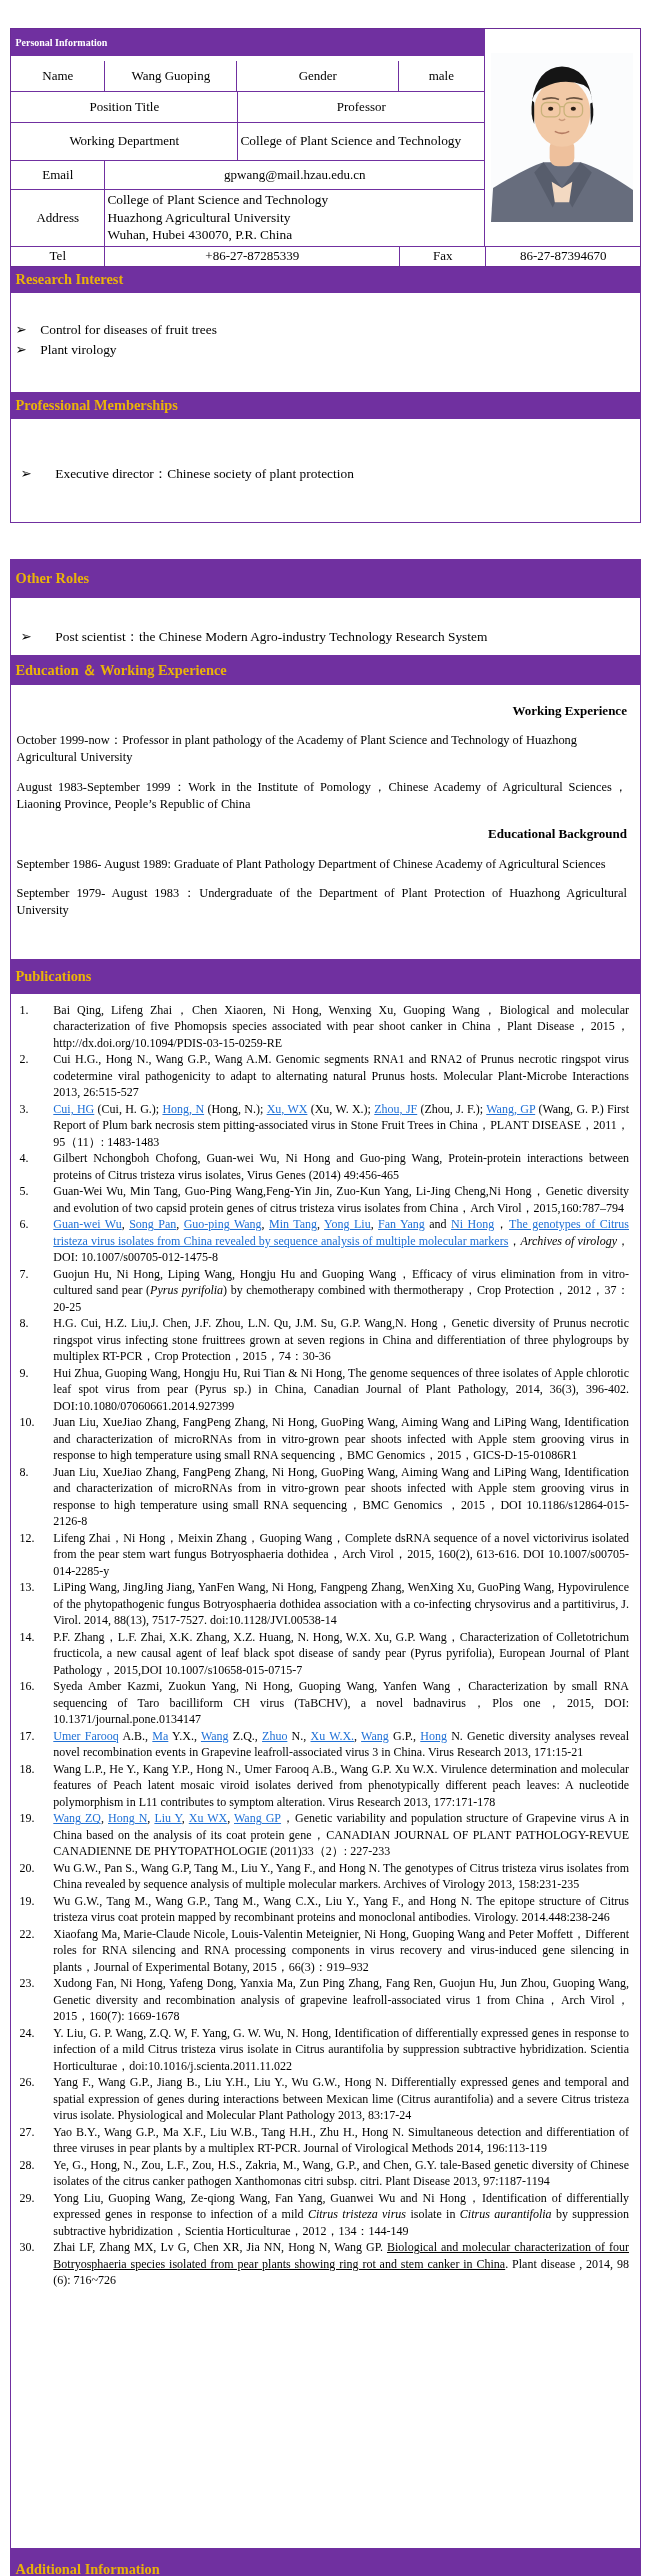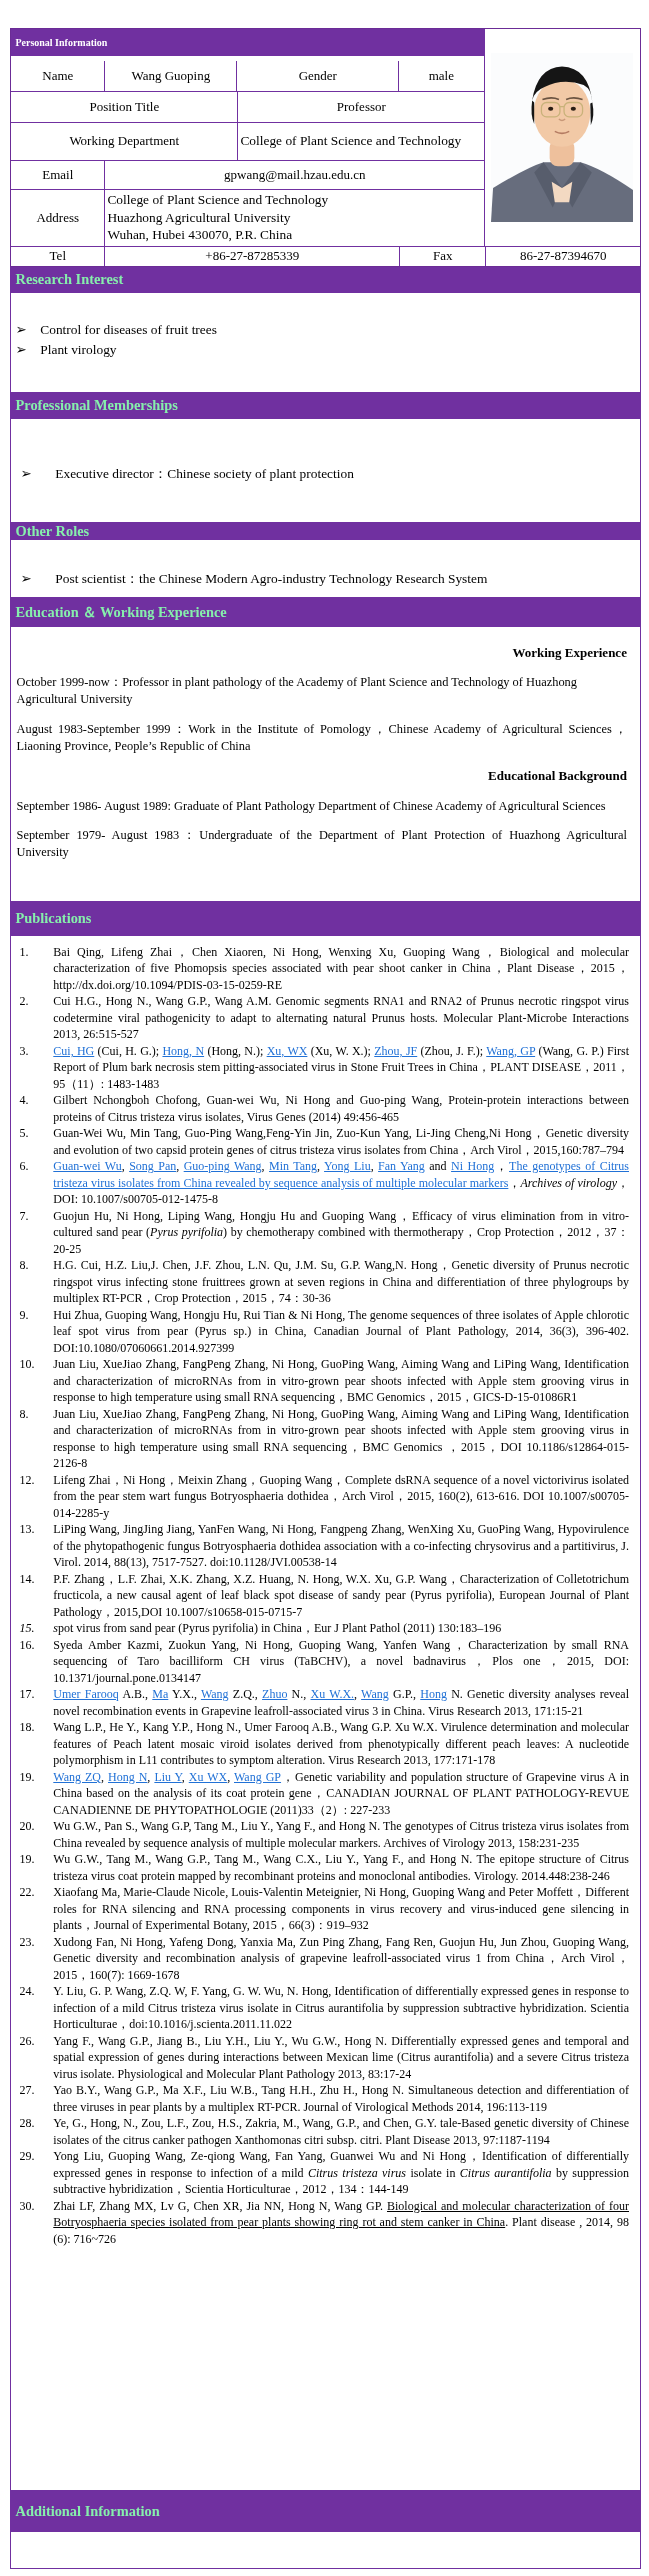--- a/index.html
+++ b/index.html
@@ -20,21 +20,21 @@
   .row{display:flex;border-top:1.5px solid #7030A0;}
   .row:first-child{border-top:none;}
   .cell{border-right:1.5px solid #7030A0;display:flex;align-items:center;justify-content:center;
         font-size:13px;text-align:center;padding:1px 2.1px;}
   .cell:last-child{border-right:none;}
   .cell.left{justify-content:flex-start;text-align:left;}
   .pre{white-space:pre-line;line-height:17.5px;}
   .pi-photo{width:155px;border-left:1.5px solid #7030A0;display:flex;align-items:center;justify-content:center;background:#fff;}
   .pi-tel{display:flex;border-top:1.5px solid #7030A0;height:20px;}
   
-  .bar{background:#7030A0;color:#86efac;font-weight:bold;font-size:14.4px;display:flex;align-items:center;padding-left:5.2px;}
+  .bar{background:#7030A0;color:#eab308;font-weight:bold;font-size:14.4px;display:flex;align-items:center;padding-left:5.2px;}
   .box{border-left:1.5px solid #7030A0;border-right:1.5px solid #7030A0;border-bottom:1.5px solid #7030A0;
        background:#fff;overflow:hidden;}
   .bullet{display:flex;font-size:13.4px;line-height:20.6px;}
   .arrow{flex:0 0 29px;padding-left:4.1px;}
   .bullet.wide .arrow{flex:0 0 44px;padding-left:9.3px;}
   
   .edu{padding:17.5px 13.4px 0 5.2px;}
   .edu p{margin:0 0 12.4px 0;font-size:12.4px;line-height:17px;}
   .edu p.b{font-weight:bold;font-size:13px;margin-bottom:13.4px;text-align:right;}
   .edu p.j{text-align:justify;}
@@ -136,21 +136,21 @@
   <div class="bar" style="height:26px;">
     <span>Professional Memberships</span>
   </div>
   <div class="box" style="height:104px;padding-top:45px;" id="memberships-list">
       <div class="bullet wide">
         <span class="arrow">➢</span>
         <span>Executive director：Chinese society of plant protection</span>
       </div>
     </div>
 
-  <div class="bar" style="height:17px;">
+  <div class="bar" style="height:39px;margin-top:36px;">
     <span>Other Roles</span>
   </div>
   <div class="box" style="height:58px;padding-top:29px;" id="other-roles-list">
       <div class="bullet wide">
         <span class="arrow">➢</span>
         <span>Post scientist：the  Chinese Modern Agro-industry  Technology  Research  System</span>
       </div>
     </div>
 
   <div class="bar" style="height:29px;">
@@ -177,21 +177,20 @@
         <li><span class="num">5.</span>Guan-Wei Wu, Min Tang, Guo-Ping Wang,Feng-Yin Jin, Zuo-Kun Yang, Li-Jing Cheng,Ni Hong，Genetic diversity and evolution of two capsid protein genes of citrus tristeza virus isolates from China，Arch Virol，2015,160:787–794</li>
         <li><span class="num">6.</span><span class="lnk">Guan-wei Wu</span>, <span class="lnk">Song Pan</span>, <span class="lnk">Guo-ping Wang</span>, <span class="lnk">Min Tang</span>, <span class="lnk">Yong Liu</span>, <span class="lnk">Fan Yang</span> and <span class="lnk">Ni Hong</span>，<span class="lnk">The genotypes of Citrus tristeza virus isolates from China revealed by sequence analysis of multiple molecular markers</span>，<span class="it">Archives of virology</span>，DOI: 10.1007/s00705-012-1475-8</li>
         <li><span class="num">7.</span>Guojun Hu, Ni Hong, Liping Wang, Hongju Hu and Guoping Wang，Efficacy  of virus elimination from in vitro-cultured sand pear (<span class="it">Pyrus pyrifolia</span>) by chemotherapy combined with thermotherapy，Crop Protection，2012，37：20-25</li>
         <li><span class="num">8.</span>H.G. Cui, H.Z. Liu,J. Chen, J.F. Zhou, L.N. Qu, J.M. Su, G.P. Wang,N. Hong，Genetic diversity of Prunus necrotic ringspot virus infecting stone fruittrees grown at seven regions in China and differentiation of three phylogroups by multiplex RT-PCR，Crop Protection，2015，74：30-36</li>
         <li><span class="num">9.</span>Hui Zhua, Guoping Wang, Hongju Hu, Rui Tian &amp; Ni Hong, The genome sequences of three isolates of Apple chlorotic leaf spot virus from pear (Pyrus sp.) in China, Canadian Journal of Plant Pathology, 2014, 36(3), 396-402. DOI:10.1080/07060661.2014.927399</li>
         <li><span class="num">10.</span>Juan Liu, XueJiao Zhang, FangPeng Zhang, Ni Hong, GuoPing Wang, Aiming Wang and LiPing Wang, Identification and characterization of microRNAs from in vitro-grown pear shoots infected with Apple stem grooving virus in response to high temperature using small RNA sequencing，BMC Genomics，2015，GICS-D-15-01086R1</li>
         <li><span class="num">8.</span>Juan Liu, XueJiao Zhang, FangPeng Zhang, Ni Hong, GuoPing Wang, Aiming Wang and LiPing Wang, Identification and characterization of microRNAs from in vitro-grown pear shoots infected with Apple stem grooving virus in response to high temperature using small RNA sequencing，BMC Genomics ，2015，DOI 10.1186/s12864-015-2126-8</li>
         <li><span class="num">12.</span>Lifeng Zhai，Ni Hong，Meixin Zhang，Guoping Wang，Complete dsRNA sequence of a novel victorivirus isolated from the pear stem wart fungus Botryosphaeria dothidea，Arch Virol，2015, 160(2), 613-616. DOI 10.1007/s00705-014-2285-y</li>
         <li><span class="num">13.</span>LiPing Wang, JingJing Jiang, YanFen Wang, Ni Hong, Fangpeng Zhang, WenXing Xu, GuoPing Wang, Hypovirulence of the phytopathogenic fungus Botryosphaeria dothidea association with a co-infecting chrysovirus and a partitivirus, J. Virol. 2014, 88(13), 7517-7527. doi:10.1128/JVI.00538-14</li>
         <li><span class="num">14.</span>P.F. Zhang，L.F. Zhai, X.K. Zhang, X.Z. Huang, N. Hong, W.X. Xu, G.P. Wang，Characterization of Colletotrichum fructicola, a new causal agent of leaf black spot disease of sandy pear (Pyrus pyrifolia), European Journal of Plant Pathology，2015,DOI 10.1007/s10658-015-0715-7</li>
-        <li><span class="num it">15.</span><span class="it">s</span>pot virus from sand pear (Pyrus pyrifolia) in China，Eur J Plant Pathol (2011) 130:183–196</li>
         <li><span class="num">16.</span>Syeda Amber Kazmi, Zuokun Yang, Ni Hong, Guoping Wang, Yanfen Wang，Characterization by small RNA sequencing of Taro bacilliform CH virus (TaBCHV), a novel badnavirus，Plos one，2015, DOI: 10.1371/journal.pone.0134147</li>
         <li><span class="num">17.</span><span class="lnk">Umer Farooq</span> A.B., <span class="lnk">Ma</span> Y.X., <span class="lnk">Wang</span> Z.Q., <span class="lnk">Zhuo</span> N., <span class="lnk">Xu W.X.</span>, <span class="lnk">Wang</span> G.P., <span class="lnk">Hong</span> N. Genetic diversity analyses reveal novel recombination events in Grapevine leafroll-associated virus 3 in China. Virus Research 2013, 171:15-21</li>
         <li><span class="num">18.</span>Wang L.P., He Y., Kang Y.P., Hong N., Umer Farooq A.B., Wang G.P. Xu W.X. Virulence determination and molecular features of Peach latent mosaic viroid isolates derived from phenotypically different peach leaves: A nucleotide polymorphism in L11 contributes to symptom alteration. Virus Research 2013, 177:171-178</li>
         <li><span class="num">19.</span><span class="lnk">Wang ZQ</span>, <span class="lnk">Hong N</span>, <span class="lnk">Liu Y</span>, <span class="lnk">Xu WX</span>, <span class="lnk">Wang GP</span>，Genetic  variability and population structure of Grapevine virus  A in China based on the analysis of its coat protein gene，CANADIAN  JOURNAL OF PLANT PATHOLOGY-REVUE  CANADIENNE  DE PHYTOPATHOLOGIE (2011)33（2）: 227-233</li>
         <li><span class="num">20.</span>Wu G.W., Pan S., Wang G.P, Tang M., Liu Y., Yang F., and Hong N. The genotypes of Citrus tristeza virus isolates from China revealed by sequence analysis of multiple molecular markers. Archives of Virology 2013, 158:231-235</li>
         <li><span class="num">19.</span>Wu G.W., Tang M., Wang G.P., Tang M., Wang C.X., Liu Y., Yang F., and Hong N. The epitope structure of Citrus tristeza virus coat protein mapped by recombinant proteins and monoclonal antibodies. Virology. 2014.448:238-246</li>
         <li><span class="num">22.</span>Xiaofang Ma, Marie-Claude Nicole, Louis-Valentin Meteignier, Ni Hong, Guoping Wang and Peter Moffett，Different roles for RNA silencing and RNA processing components in virus recovery and virus-induced gene silencing in plants，Journal of Experimental Botany, 2015，66(3)：919–932</li>
         <li><span class="num">23.</span>Xudong Fan, Ni Hong,  Yafeng Dong,  Yanxia Ma,  Zun Ping Zhang,  Fang Ren,  Guojun Hu,  Jun Zhou,  Guoping Wang,  Genetic diversity and recombination analysis of grapevine leafroll-associated virus 1 from China，Arch Virol，2015，160(7): 1669-1678</li>
         <li><span class="num">24.</span>Y. Liu, G. P. Wang, Z.Q. W, F. Yang, G. W. Wu, N. Hong, Identification of differentially expressed genes in response to infection of a mild Citrus tristeza virus isolate in Citrus aurantifolia by suppression subtractive hybridization. Scientia Horticulturae，doi:10.1016/j.scienta.2011.11.022</li>
         <li><span class="num">26.</span>Yang F., Wang G.P., Jiang B., Liu Y.H., Liu Y., Wu G.W., Hong N. Differentially expressed genes and temporal and spatial expression of genes during interactions between Mexican lime (Citrus aurantifolia) and a severe Citrus tristeza virus isolate. Physiological and Molecular Plant Pathology 2013, 83:17-24</li>

